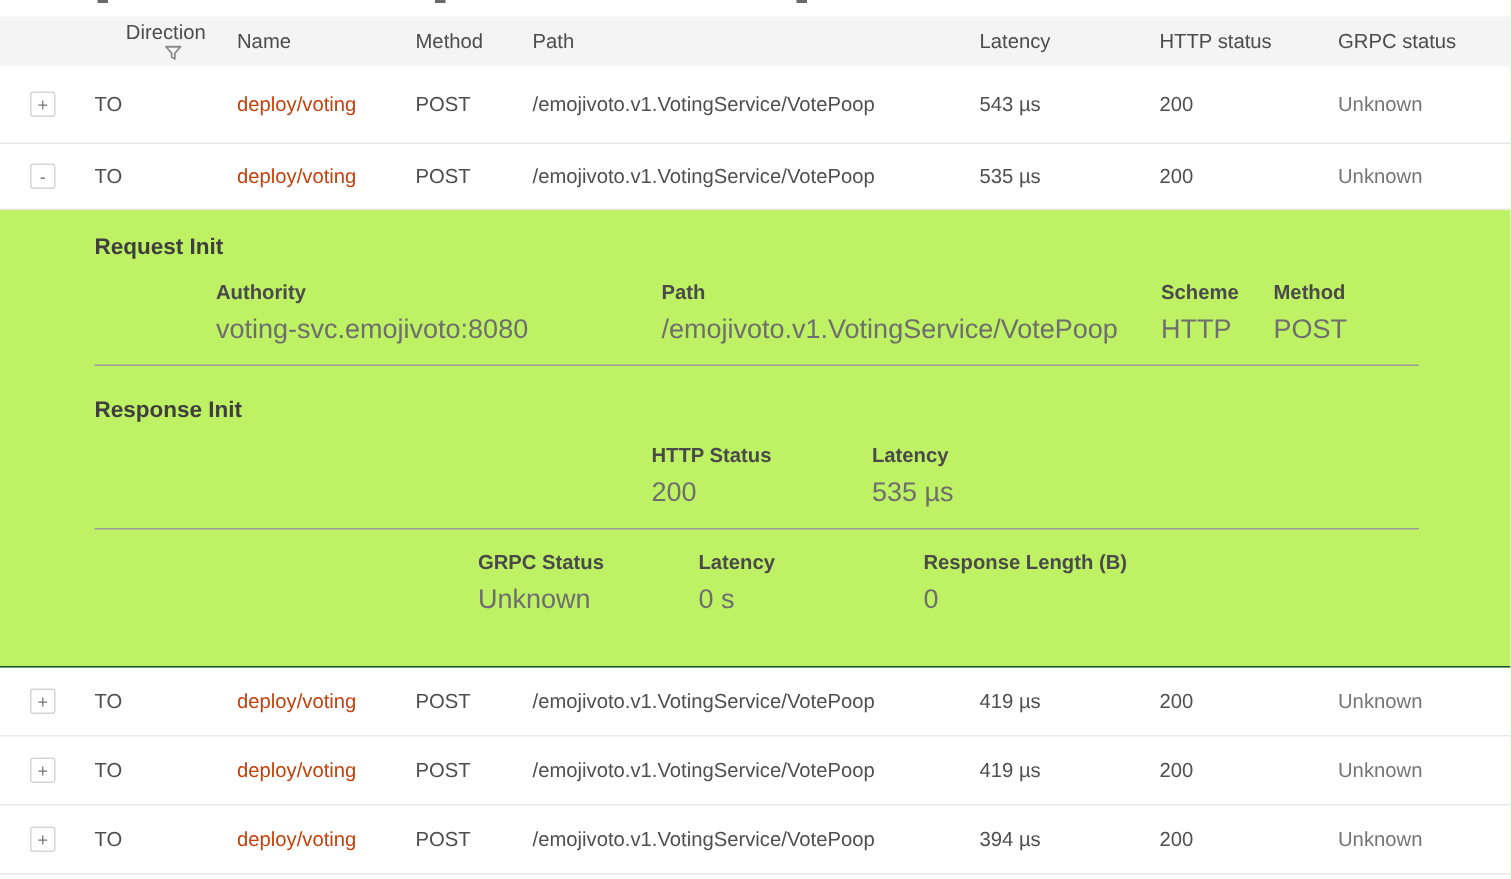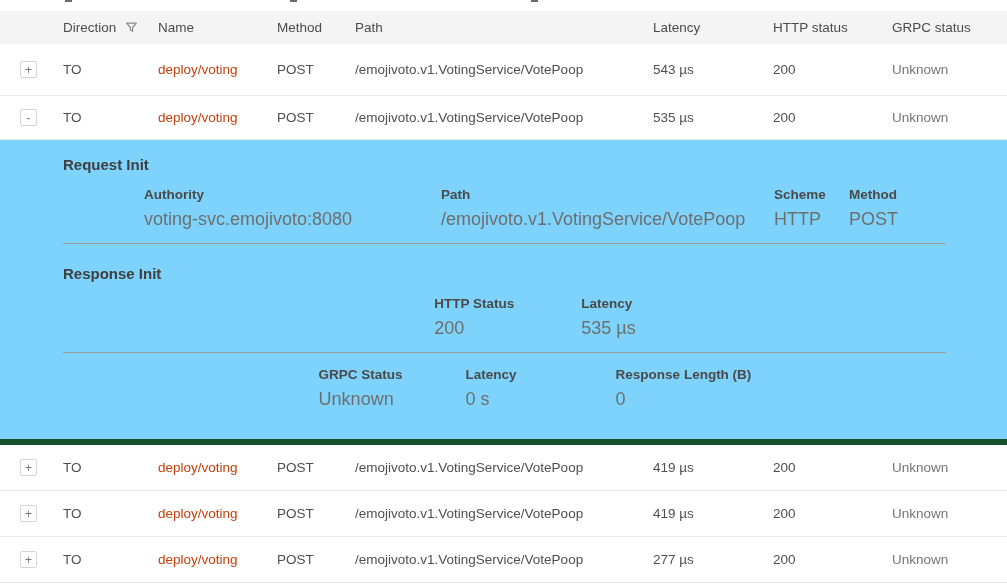--- a/index.html
+++ b/index.html
@@ -24,21 +24,21 @@
   .tr {
     height:46px;
     display:flex; align-items:center;
     border-bottom:1px solid #e8e8e8;
     font-size:13.5px;
   }
   .tr.r1 { height:52px; }
   .tr.r2 { height:44px; }
 
   .c-expand  { width:63px;  padding-left:20px; }
-  .c-dir     { width:95px;  }
+  .c-dir     { width:95px;flex-direction:column;  }
   .c-name    { width:119px; }
   .c-method  { width:78px;  }
   .c-path    { width:298px; }
   .c-latency { width:120px; }
   .c-http    { width:119px; }
   .c-grpc    { flex:1; }
   .grpc-val  { color:#757575; }
 
   .c-dir.head { display:flex; align-items:center; }
 
@@ -50,22 +50,22 @@
     font-family:"Liberation Sans", sans-serif;
     cursor:pointer; padding:0; display:block;
   }
   a.link { color:#c2410c; text-decoration:none; cursor:pointer; }
 
   .filter-icon { margin-left:9px; display:inline-flex; cursor:pointer; }
 
   .panel {
     height:305px;
     padding:16px 0 0 63px;
-    background:#7dd3fc;
-    border-bottom:6px solid #14532d;
+    background:#bef264;
+    border-bottom:1px solid #14532d;
   }
   .sec-title { font-size:15px; font-weight:bold; color:#3f3f3f; }
   .sec-title.spaced { margin-top:21px; }
   .fields { display:flex; margin-top:14px;justify-content:center; }
   .field .label { font-weight:bold; font-size:13.5px; color:#4a4a4a; }
   .field .value { margin-top:7px; font-size:18px; color:#6e6e6e; }
   .w297 { width:297px; } .w333 { width:333px; } .w75 { width:75px; }
   .w77 { width:77px; }  .w147 { width:147px; } .w150 { width:150px; }
   .sec-divider { width:883px; height:1px; background:#9b9b9b; margin-top:13px; }
 </style>
@@ -201,18 +201,18 @@
   </div>
 
   <div class="tr">
     <div class="c-expand">
         <button class="btn-expand">+</button>
       </div>
     <div class="c-dir">TO</div>
     <div class="c-name"><a class="link">deploy/voting</a></div>
     <div class="c-method">POST</div>
     <div class="c-path">/emojivoto.v1.VotingService/VotePoop</div>
-    <div class="c-latency">277 µs</div>
+    <div class="c-latency">394 µs</div>
     <div class="c-http">200</div>
     <div class="c-grpc grpc-val">Unknown</div>
   </div>
 
 </div>
 
 </body></html>

